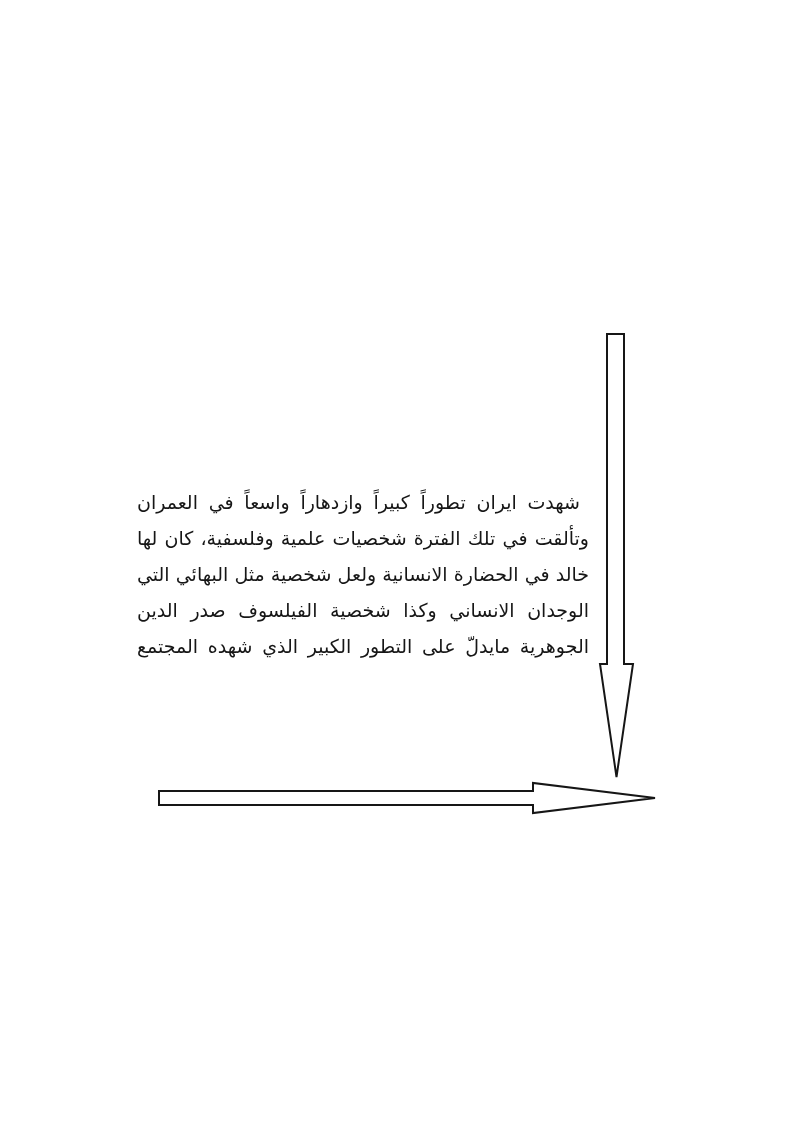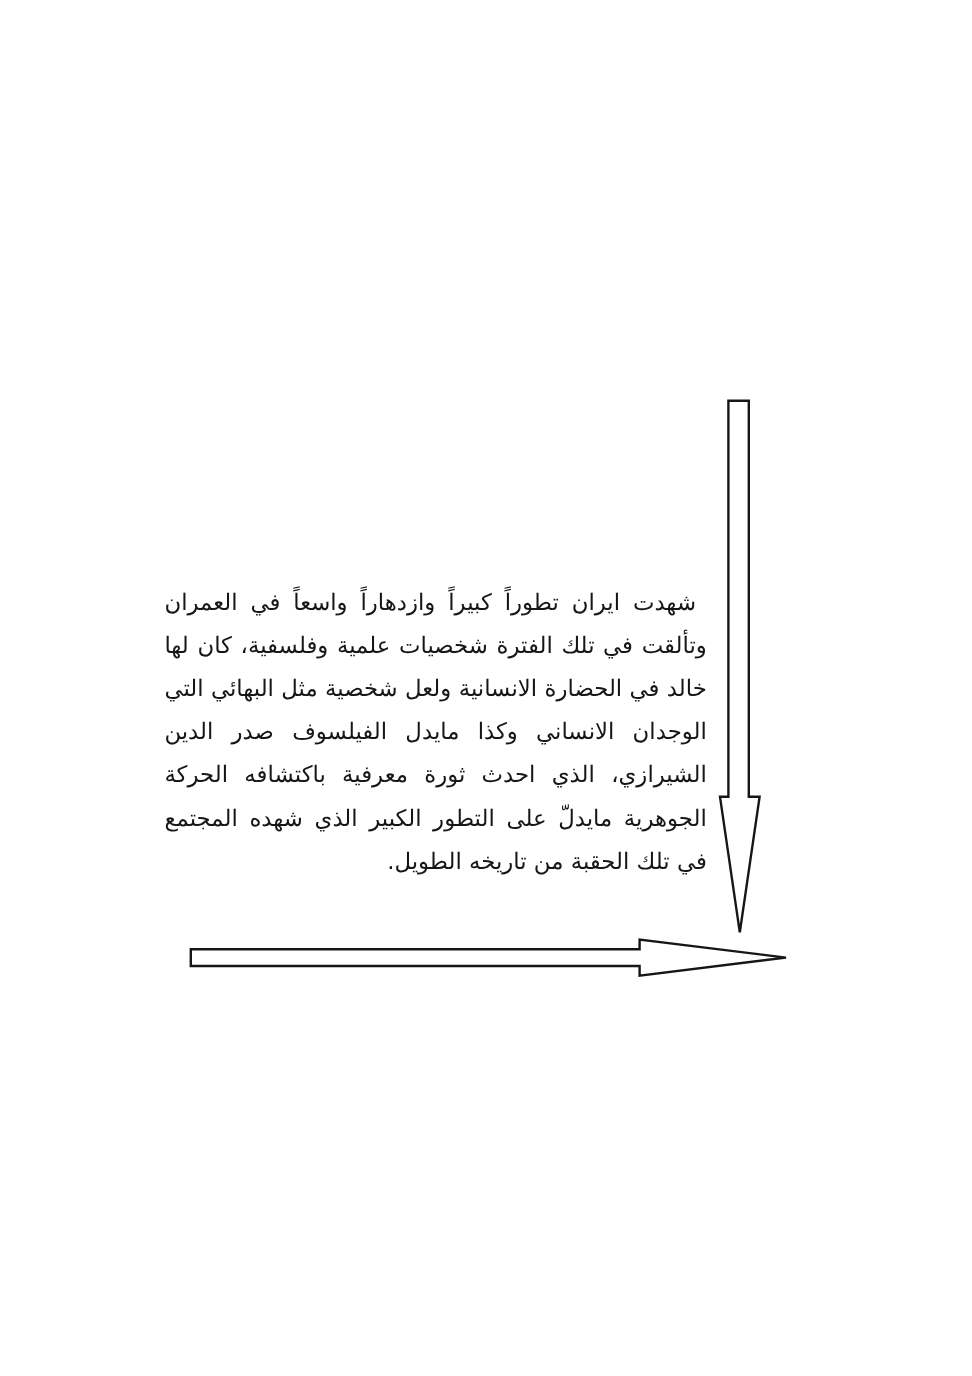--- a/index.html
+++ b/index.html
@@ -55,24 +55,22 @@
 </style>
 </head>
 <body>
 
 <div class="page">
 
   <div class="text-block" dir="rtl">
     <div class="line first">شهدت ايران تطوراً كبيراً وازدهاراً واسعاً في العمران والثقافة</div>
     <div class="line">وتألقت في تلك الفترة شخصيات علمية وفلسفية، كان لها اثر</div>
     <div class="line">خالد في الحضارة الانسانية ولعل شخصية مثل البهائي التي نسجت</div>
-    <div class="line">الوجدان الانساني وكذا مايدل الفيلسوف صدر الدين</div>
-    <div class="line">الشيرازي، الذي احدث ثورة معرفية باكتشافه الحركة</div>
+    <div class="line">الوجدان الانساني وكذا شخصية الفيلسوف صدر الدين</div>
     <div class="line">الجوهرية مايدلّ على التطور الكبير الذي شهده المجتمع الايراني</div>
-    <div class="line last">في تلك الحقبة من تاريخه الطويل.</div>
   </div>
 
   <svg class="arrows-layer" viewBox="0 0 810 1147" xmlns="http://www.w3.org/2000/svg">
     <polygon class="arrow" points="607,334 624,334 624,664 633,664 616.5,777 600,664 607,664" stroke="#161616"></polygon>
     <polygon class="arrow" points="159,791 533,791 533,783 655,798 533,813 533,805 159,805" stroke="#161616"></polygon>
   </svg>
 
 </div>
 
 </body></html>

